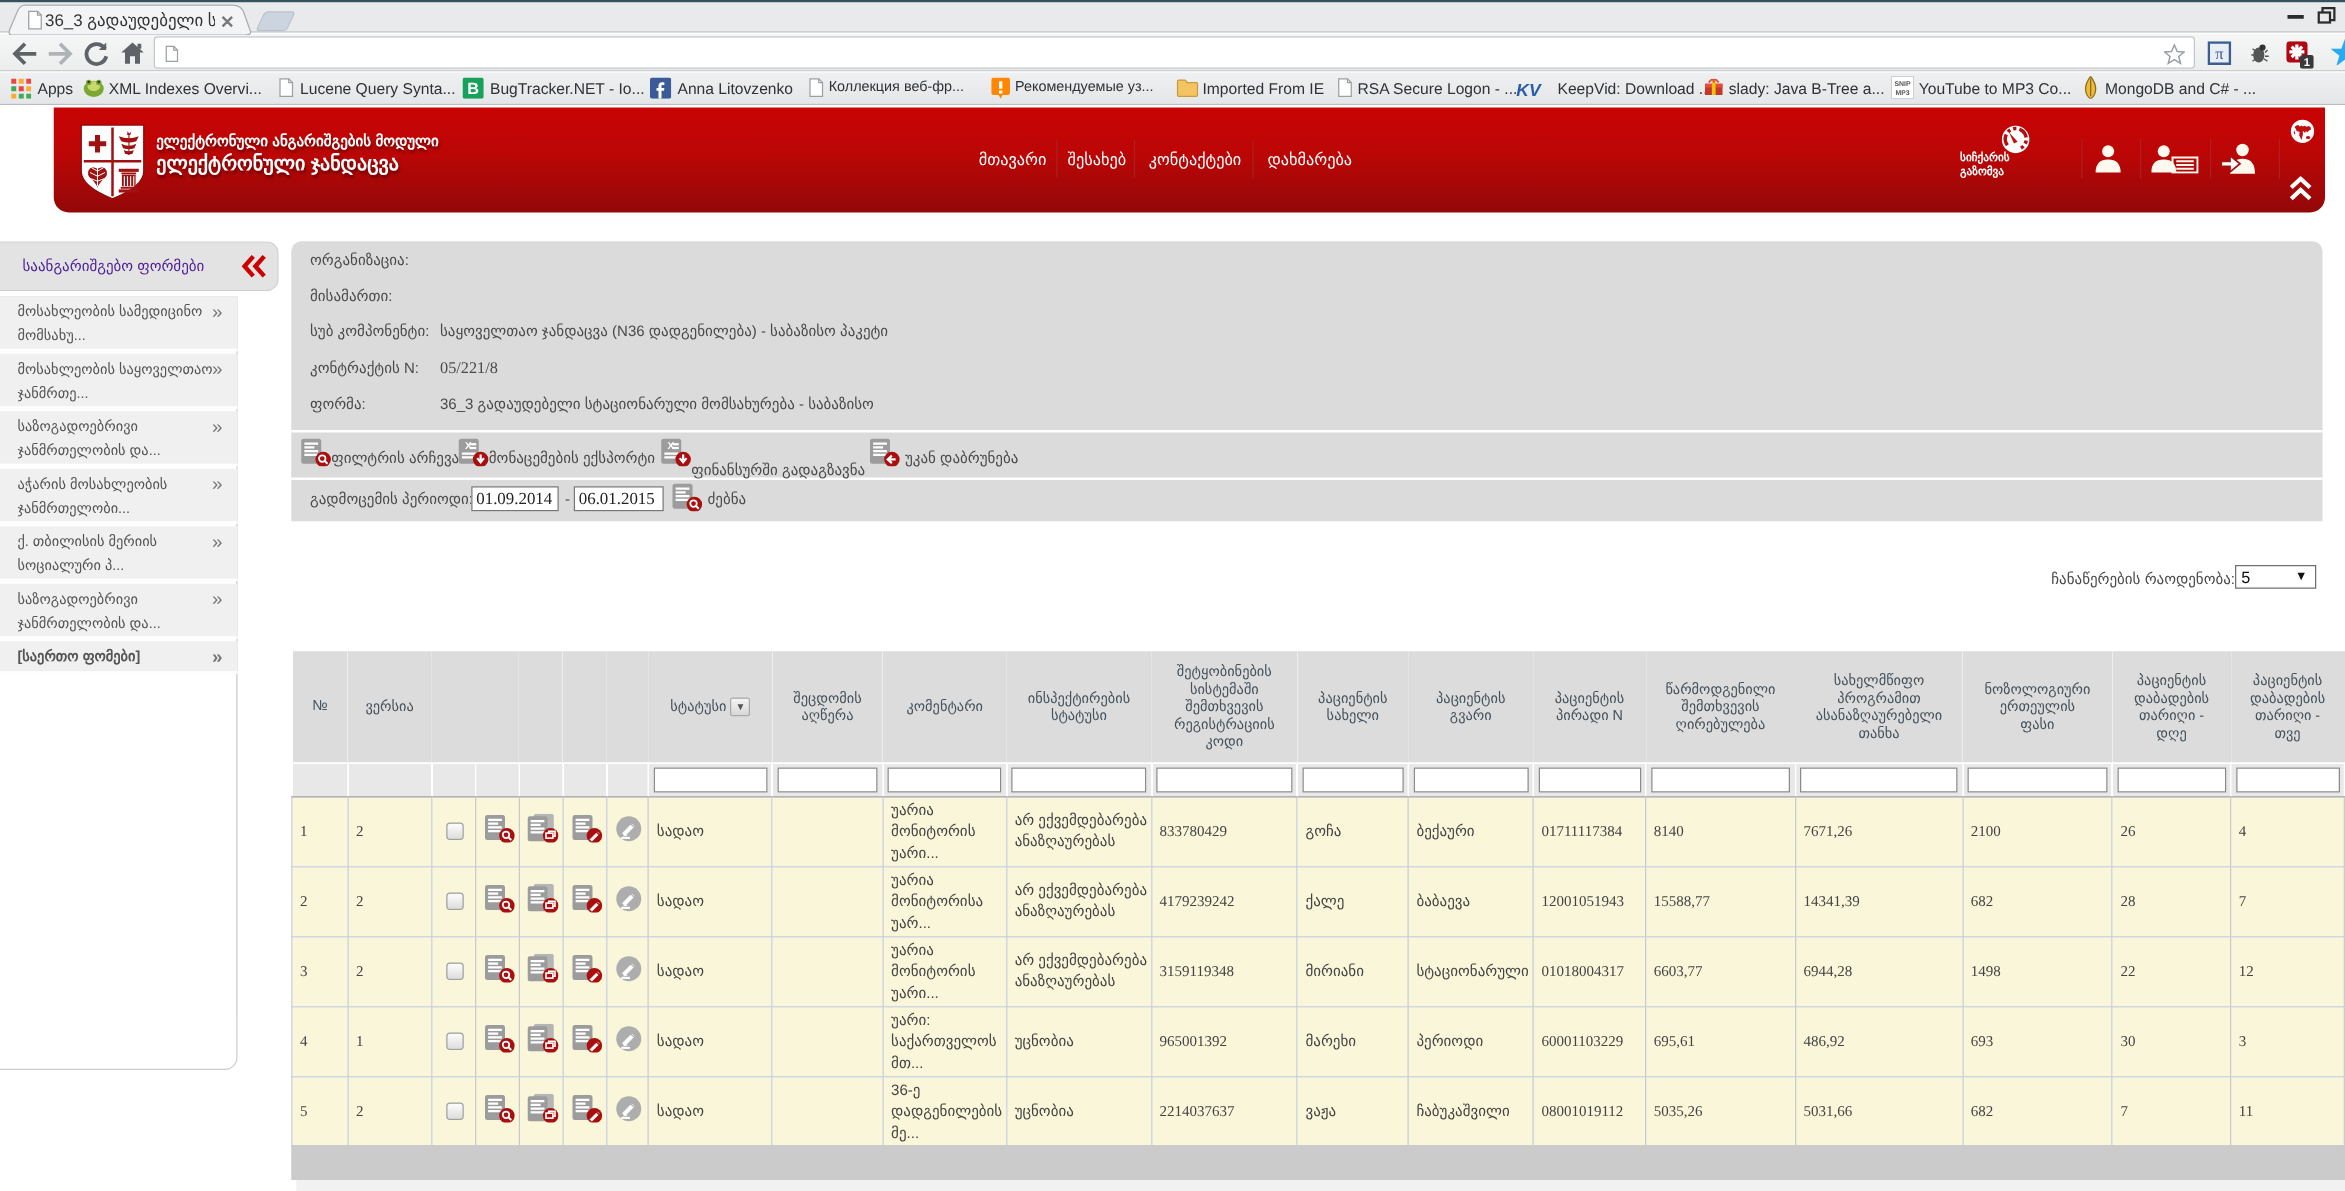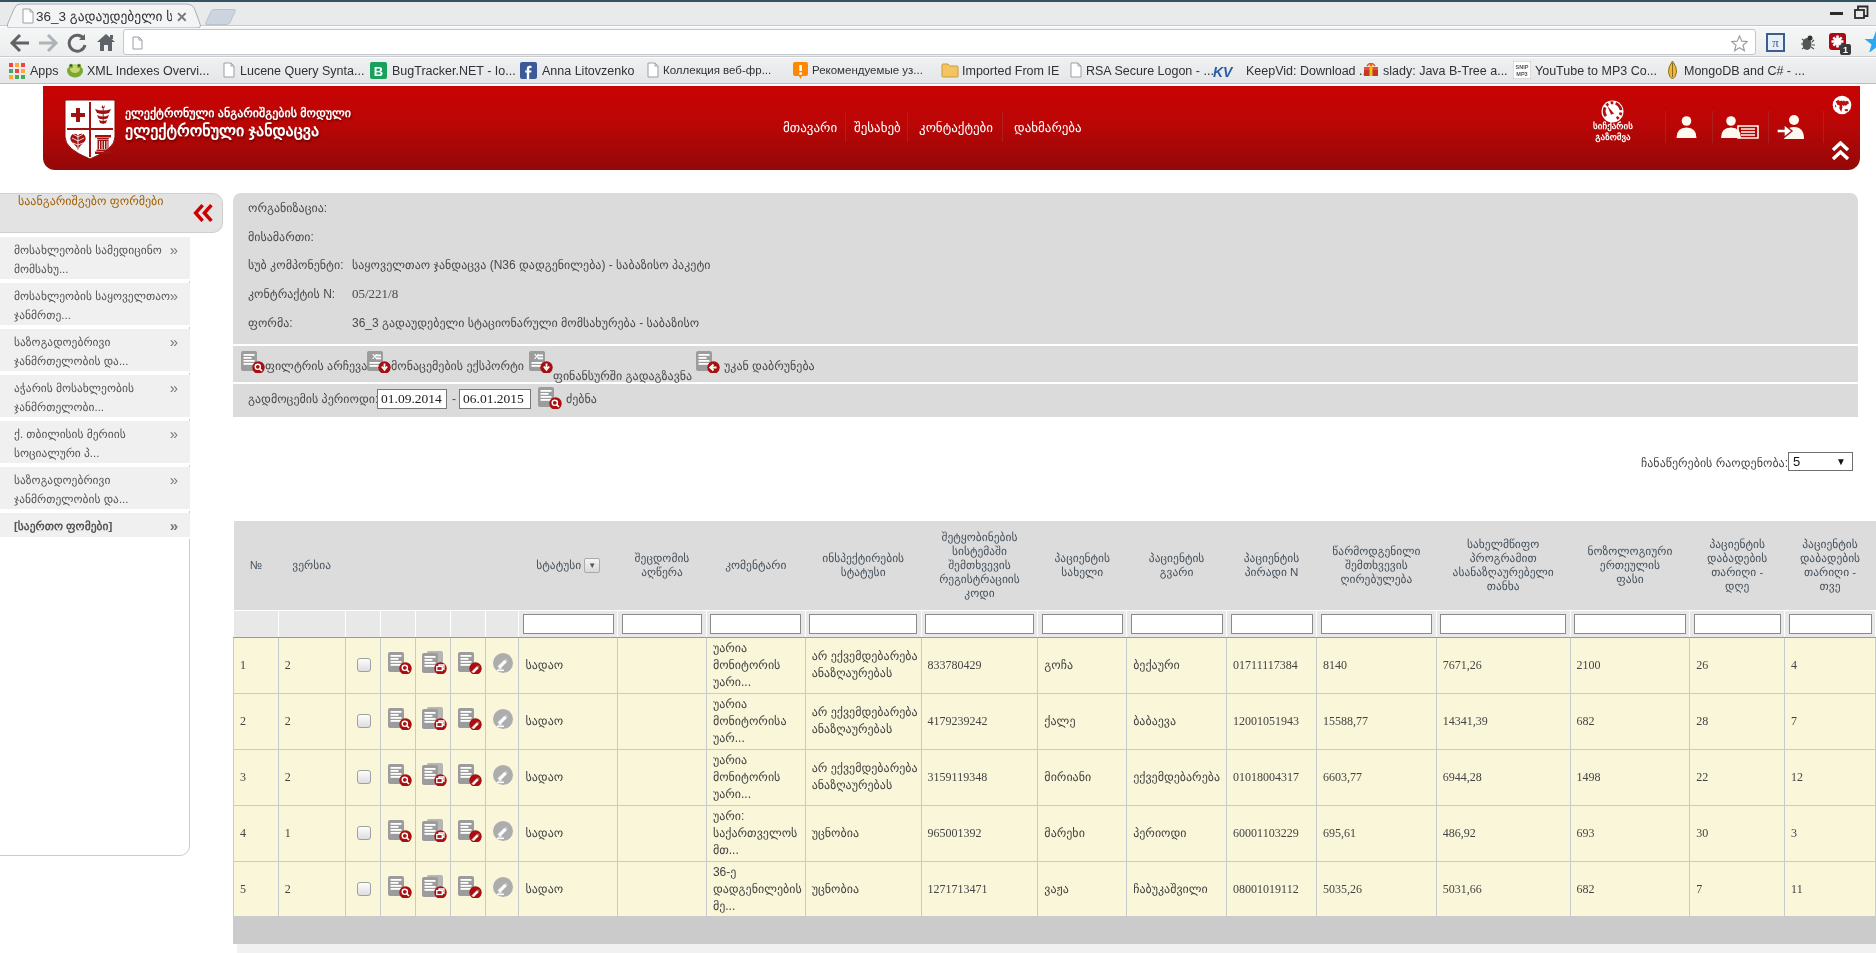--- a/index.html
+++ b/index.html
@@ -18,21 +18,21 @@
 .url{left:150px;top:35px;width:1572px;font-size:15.5px;color:#1a1a1a;white-space:nowrap;overflow:hidden}
 .url span{color:#8a8f94}
 .bm{position:absolute;top:64px;font-size:12.5px;color:#2f3236;white-space:nowrap}
 
 #redhdr{left:43px;top:86px;width:1817px;height:84px;background:linear-gradient(180deg,#c90303 0%,#bb0606 45%,#930808 100%);border-radius:0 0 12px 12px}
 .hdrtitle1{left:82px;top:20px;font-size:12px;font-weight:bold;color:#fff;text-shadow:1px 2px 2px rgba(60,0,0,.55)}
 .hdrtitle2{left:82px;top:35px;font-size:16px;font-weight:bold;color:#fff;text-shadow:1px 2px 2px rgba(60,0,0,.55)}
 .nav{position:absolute;top:34px;font-size:13px;color:#fff}
 .nsep{position:absolute;top:26px;width:1px;height:30px;background:rgba(120,0,0,.55);border-right:1px solid rgba(255,120,120,.25)}
 .hsep{position:absolute;top:25px;width:1px;height:32px;background:rgba(120,0,0,.55);border-right:1px solid rgba(255,120,120,.25)}
-.speedtxt{position:absolute;left:1568px;top:121px;width:90px;text-align:center;font-size:9px;font-weight:bold;color:#fff;line-height:11px}
+.speedtxt{position:absolute;left:1568px;top:121px;width:90px;text-align:left;font-size:9px;font-weight:bold;color:#fff;line-height:11px}
 
 #sbhead{left:0;top:193px;width:223px;height:40px;background:#e3e3e3;border-radius:0 10px 10px 0;border:1px solid #d0d0d0;border-left:none}
 #sbbox{left:-10px;top:237px;width:200px;height:619px;background:#fff;border:1px solid #ccc;border-radius:0 0 10px 0}
 .sbitem{position:absolute;left:0;width:190px;background:#f0f0f0;border-bottom:2px solid #fff;color:#555;font-size:11.5px;line-height:19px;padding:4px 10px 4px 14px;white-space:nowrap;overflow:hidden}
 .sbarr{position:absolute;right:12px;top:3px;color:#777;font-size:15px}
 
 #infopanel{left:233px;top:193px;width:1625px;height:224px;background:#dbdbdb;border-radius:8px 8px 0 0}
 .lbl{position:absolute;font-size:12px;color:#4a4a4a}
 .inpt{position:absolute;background:#fff;border:1px solid #777;font-family:"Liberation Serif",serif;font-size:13.5px;color:#222;padding:1px 3px}
 .whline{position:absolute;left:0;width:100%;height:2px;background:#fff}
@@ -266,21 +266,21 @@
       <path d="M3.6 6.5 Q5 5 6.8 5 L7.6 6.2 L9.4 5.4 L10.2 6.2 L11.8 5.6 L13.2 6.4 L14.8 5.8 L16.4 6.6 L16.9 8.6 L15.2 9.4 L13.8 11 L12.8 9.8 L12 11.4 L10.8 9.9 L10.1 10.4 L10.4 12.2 L9.2 17 L7.3 13.2 L7.7 10.6 L5.3 9.7 L4.6 8 Z" fill="#c00f0f"></path>
       <path d="M12.9 14.3 Q14.5 13.4 16.2 14.5 L15.8 16 Q14 16.6 12.7 15.6 Z" fill="#c00f0f"></path>
       <path d="M3.2 9.2 L4.4 11.8 L3.4 12.4 Q2.6 10.8 3.2 9.2 Z" fill="#c00f0f"></path>
     </svg>
   <svg class="abs" style="left:1831px;top:141px" width="19" height="20" viewBox="0 0 19 20">
       <path d="M2 9 L9.5 2 L17 9" stroke="#fff" stroke-width="3.4" fill="none"></path>
       <path d="M2 18 L9.5 11 L17 18" stroke="#fff" stroke-width="3.4" fill="none"></path>
     </svg>
 
   <div class="abs" id="sbhead">
-      <span style="position:absolute;left:18px;top:0;font-size:12px;color:#a16207">საანგარიშგებო ფორმები</span>
+      <span style="position:absolute;left:18px;top:12px;font-size:12px;color:#4c1d95">საანგარიშგებო ფორმები</span>
     <svg class="abs" style="left:193px;top:9px" width="21" height="20" viewBox="0 0 24 22">
         <path d="M11 2 L3 11 L11 20 M21 2 L13 11 L21 20" stroke="#c00" stroke-width="4" fill="none"></path>
       </svg>
   </div>
   <div class="abs" id="sbbox"></div>
   <div id="sbitems">
       <div class="sbitem" style="top:237px;height:44px;padding-left:14px"><span class="sbarr">»</span>მოსახლეობის სამედიცინო<br>მომსახუ...</div>
       <div class="sbitem" style="top:283px;height:44px;padding-left:14px"><span class="sbarr">»</span>მოსახლეობის საყოველთაო<br>ჯანმრთე...</div>
       <div class="sbitem" style="top:329px;height:44px;padding-left:14px"><span class="sbarr">»</span>საზოგადოებრივი<br>ჯანმრთელობის და...</div>
       <div class="sbitem" style="top:375px;height:44px;padding-left:14px"><span class="sbarr">»</span>აჭარის მოსახლეობის<br>ჯანმრთელობი...</div>
@@ -703,21 +703,21 @@
           </td>
           <td>სადაო</td>
           <td></td>
           <td class="lnk">უარია<br>მონიტორის<br>უარი...</td>
           <td>
             <span style="display:block;white-space:nowrap">არ ექვემდებარება</span>
             <span style="display:block;white-space:nowrap">ანაზღაურებას</span>
           </td>
           <td class="num">3159119348</td>
           <td>მირიანი</td>
-          <td>ექვემდებარება</td>
+          <td>სტაციონარული</td>
           <td class="num">01018004317</td>
           <td class="num">6603,77</td>
           <td class="num">6944,28</td>
           <td class="num">1498</td>
           <td class="num">22</td>
           <td class="num">12</td>
         </tr>
         <tr class="drow">
           <td class="num">4</td>
           <td class="num">1</td>
@@ -855,21 +855,21 @@
             <span class="cic" style="width:22px"><svg width="22" height="22" viewBox="0 0 22 22">
                 <circle cx="11" cy="11" r="10" fill="#adadad"></circle>
                 <path d="M6 14.5 L12.5 8 L14.5 10 L8 16.5 Z M13.5 7 L15.5 9 M6.5 16.8 L10 16.2" fill="#fff" stroke="#fff" stroke-width="0.6"></path>
                 <rect x="5" y="17.5" width="7" height="1.6" fill="#fff"></rect>
               </svg></span>
           </td>
           <td>სადაო</td>
           <td></td>
           <td class="lnk">36-ე<br>დადგენილების<br>მე...</td>
           <td>უცნობია</td>
-          <td class="num">1271713471</td>
+          <td class="num">2214037637</td>
           <td>ვაჟა</td>
           <td>ჩაბუკაშვილი</td>
           <td class="num">08001019112</td>
           <td class="num">5035,26</td>
           <td class="num">5031,66</td>
           <td class="num">682</td>
           <td class="num">7</td>
           <td class="num">11</td>
         </tr>
       </tbody>

